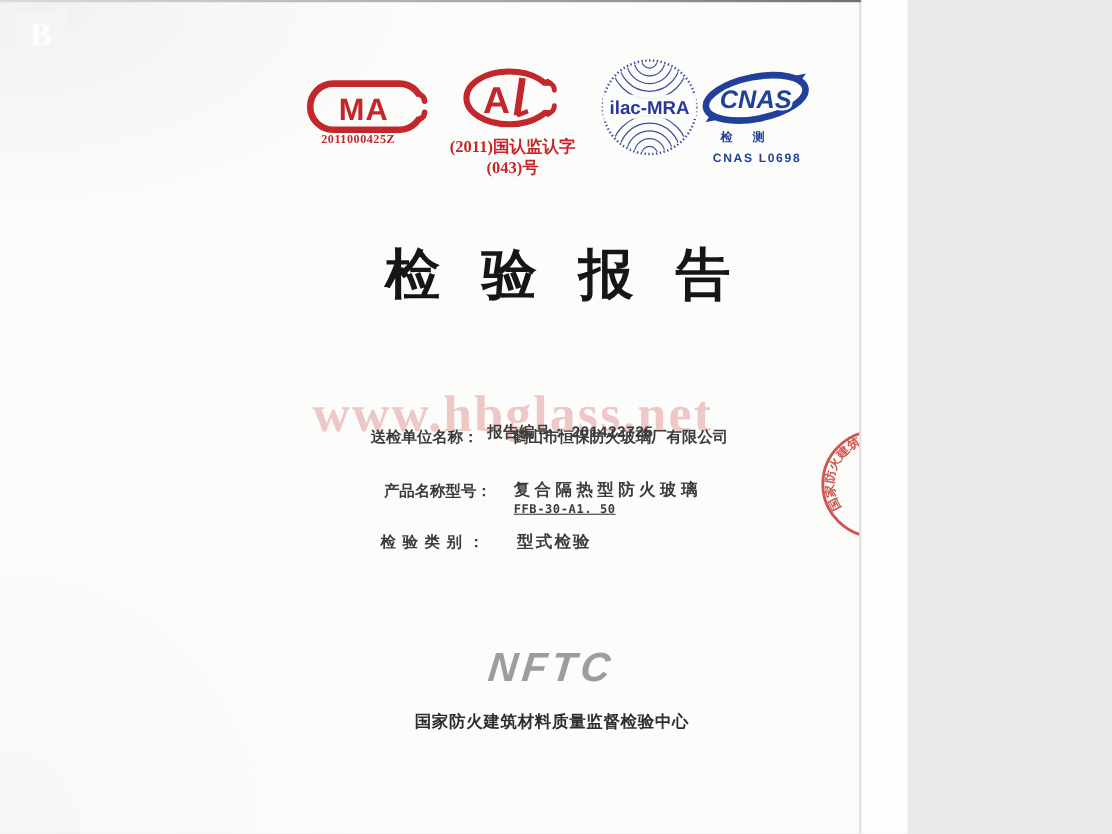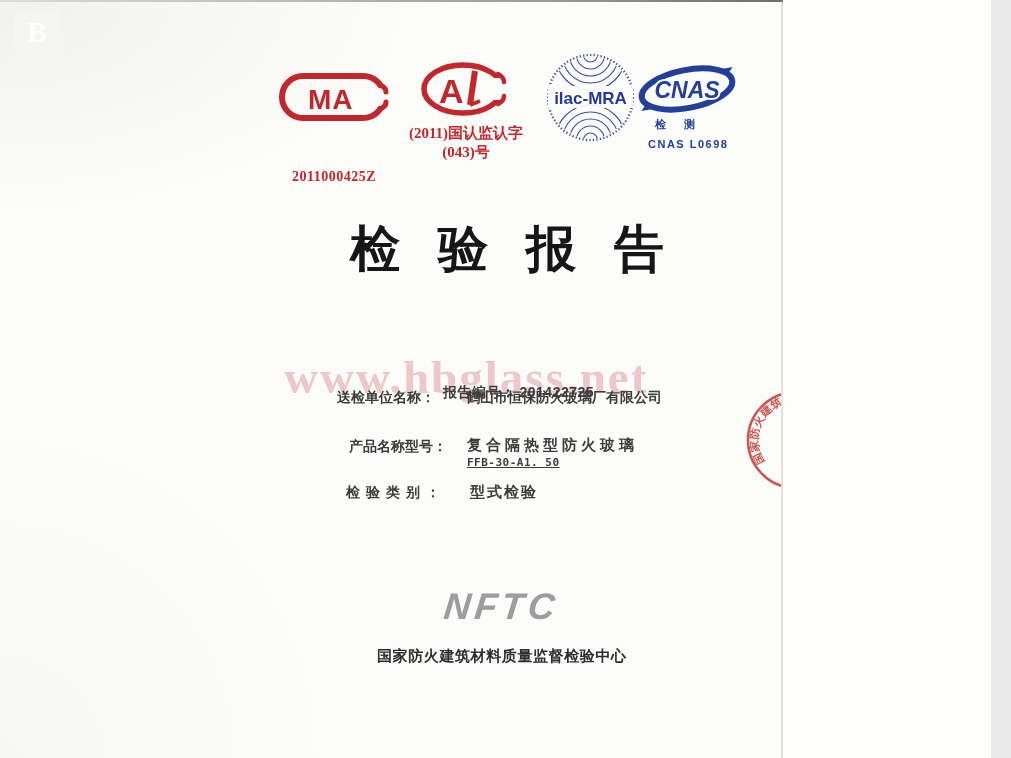--- a/index.html
+++ b/index.html
@@ -1,17 +1,17 @@
 <!DOCTYPE html>
 <html><head>
 <meta charset="utf-8">
 <style>
   html,body{margin:0;padding:0;background:#e9e9e9;}
   .page{
-    position:relative;width:991px;height:758px;overflow:hidden;
+    position:relative;width:825px;height:758px;overflow:hidden;
     background:
       radial-gradient(700px 360px at 0% 0%, rgba(0,0,0,0.045), transparent 60%),
       radial-gradient(500px 500px at 0% 100%, rgba(0,0,0,0.02), transparent 70%),
       #fcfcfa;
     font-family:"Liberation Sans","DejaVu Sans",sans-serif;
     color:#3a3a3a;
   }
   .abs{position:absolute;}
   
   .top-edge{left:0;top:0;width:783px;height:2px;
@@ -19,21 +19,21 @@
   .fold-line{left:781px;top:0;width:2px;height:758px;background:rgba(150,150,150,0.28);}
   .right-sheet{left:783px;top:0;width:228px;height:758px;background:rgba(255,255,255,0.65);}
   
   .corner-logo{left:14px;top:12px;width:46px;height:40px;background:#f5f5f4;
     display:flex;align-items:center;justify-content:center;}
   .corner-logo .b{font-family:"Liberation Serif",serif;font-weight:bold;font-size:30px;color:#fdfdfc;}
   .corner-reg{left:62px;top:8px;font-size:10px;color:#efefee;}
   .corner-sub{left:14px;top:54px;width:46px;height:8px;background:#f6f6f5;}
   
   .cap-red{color:#c3272b;font-family:"Liberation Serif","DejaVu Serif",serif;font-weight:bold;}
-  .cma-cap{left:292px;top:121px;width:80px;font-size:14px;letter-spacing:0.5px;margin-top:48px;}
+  .cma-cap{left:292px;top:121px;width:80px;font-size:11px;letter-spacing:0.5px;}
   .cal-cap{left:406px;top:124px;width:120px;font-size:15px;text-align:center;}
   .cnas-cap-cn{left:655px;top:117px;font-size:11px;color:#22409a;font-weight:bold;letter-spacing:18px;}
   .cnas-cap-code{left:648px;top:138px;font-size:11px;color:#22409a;font-weight:bold;letter-spacing:1.5px;}
   
   .title{left:350px;top:216px;font-size:50px;font-weight:900;color:#161616;
     letter-spacing:38px;white-space:nowrap;}
   
   .report-no{left:443px;top:342px;font-size:14px;font-weight:600;color:#3c3c3c;letter-spacing:0.5px;margin-top:42px;}
   .report-no .val{letter-spacing:0.5px;padding-left:4px;}
   

